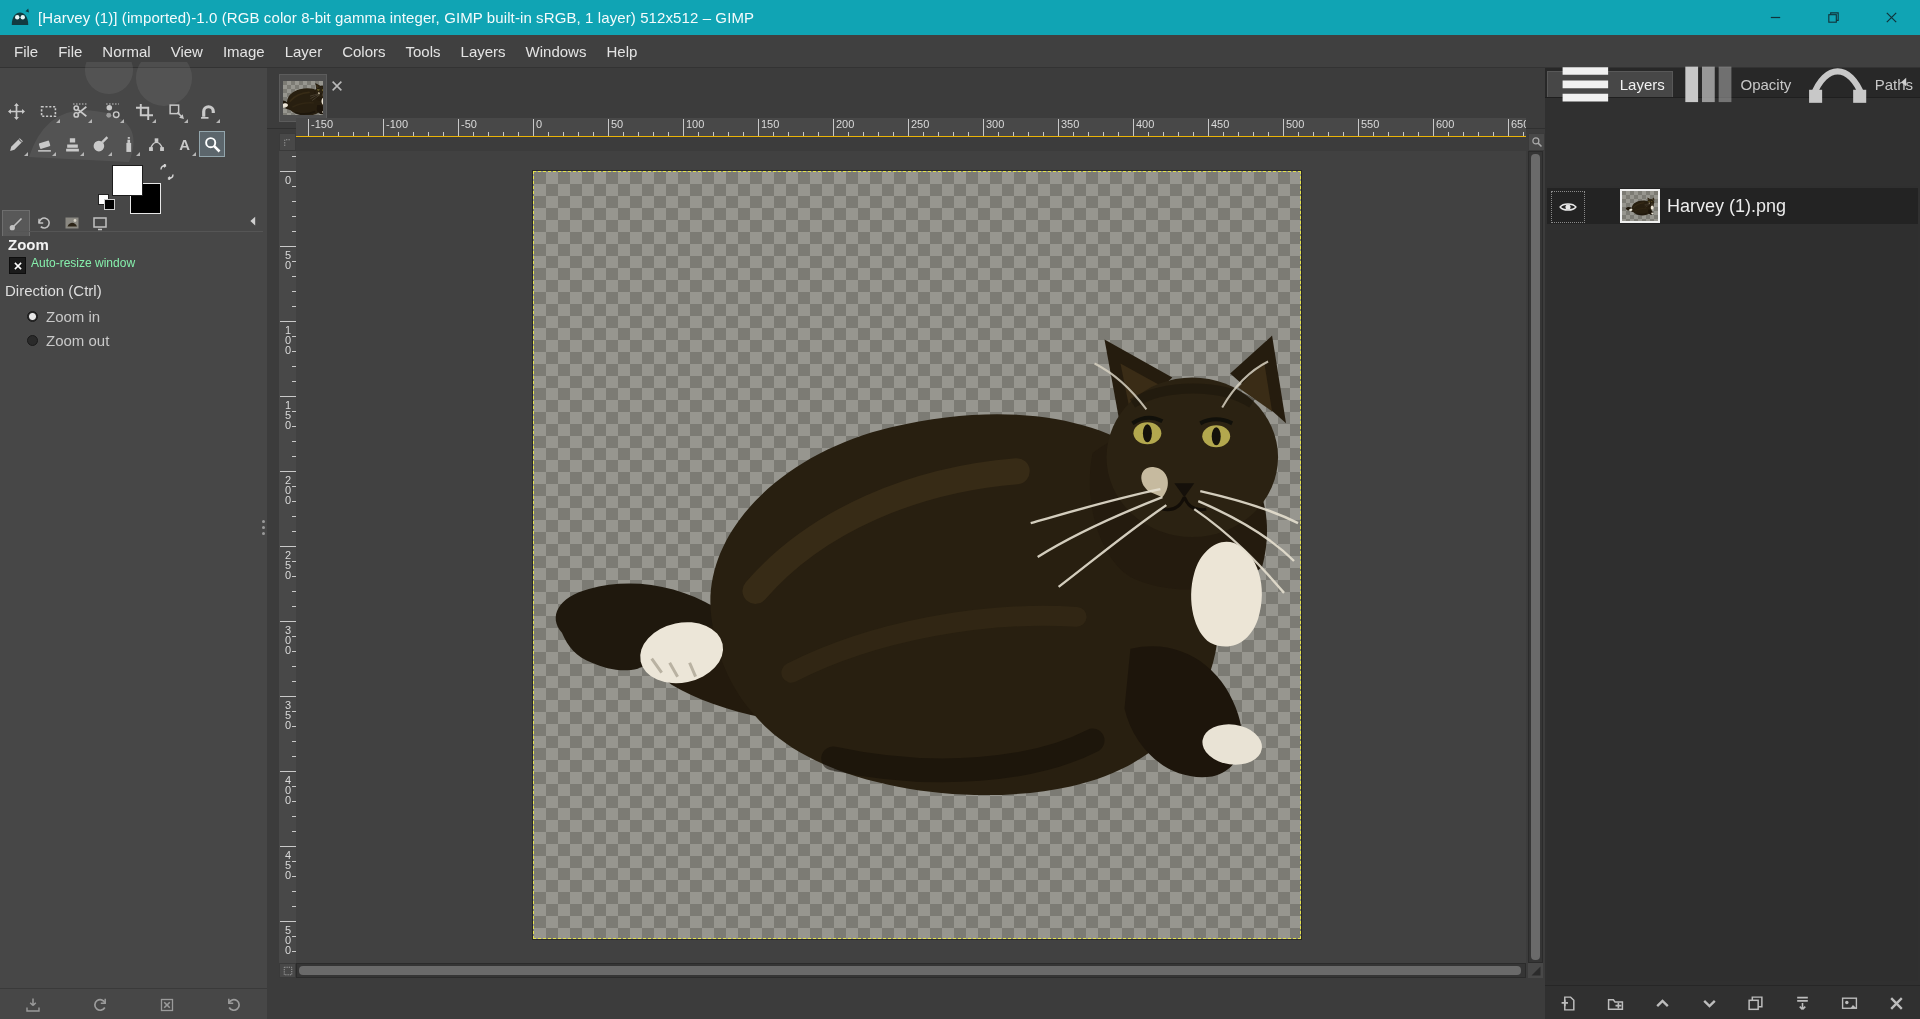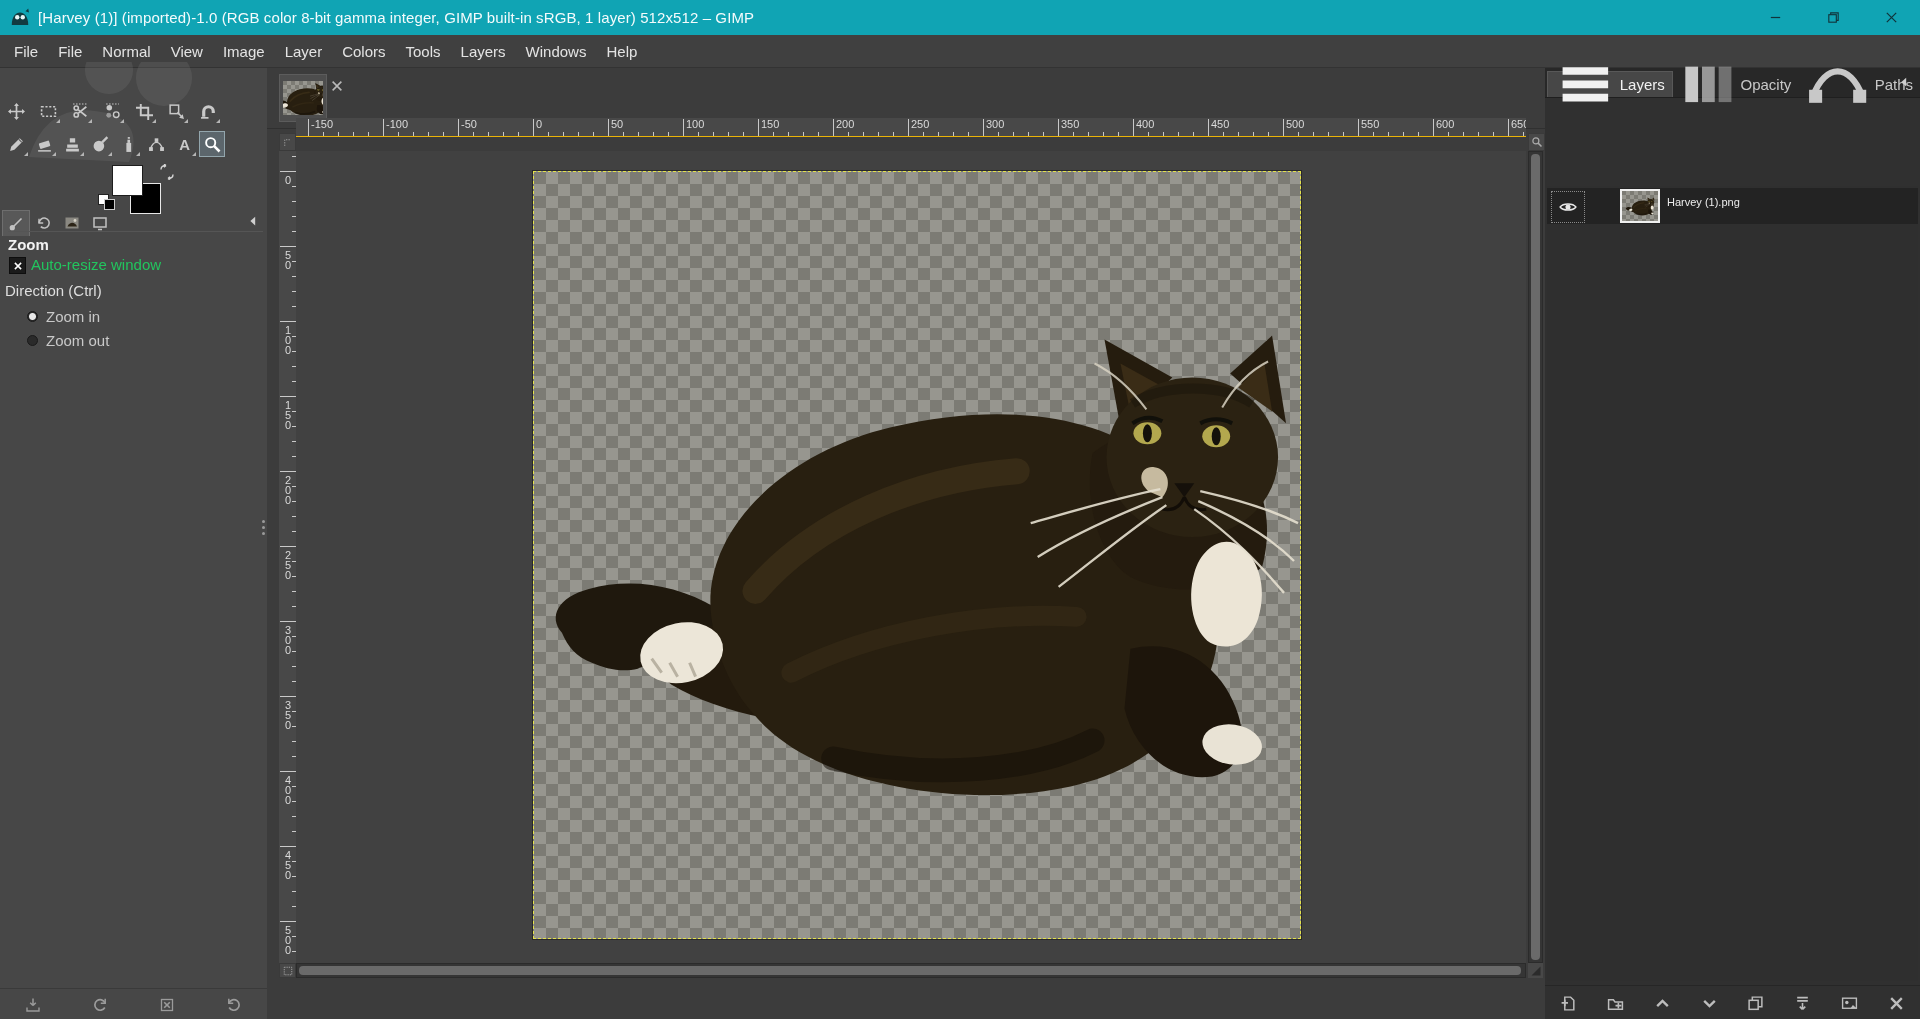--- a/index.html
+++ b/index.html
@@ -34,21 +34,21 @@
   #default-colors .dfg{position:absolute;left:0;top:0;width:9px;height:9px;background:#fff;border:1px solid #222;}
   #default-colors .dbg{position:absolute;left:6px;top:5px;width:9px;height:9px;background:#000;border:1px solid #ccc;}
   #dock-tabs{left:2px;top:142px;height:26px;display:flex;}
   .dock-tab{width:28px;height:26px;display:flex;align-items:center;justify-content:center;color:#c2c2c2;background:transparent;}
   .dock-tab.active{background:#585858;border:1px solid #6e6e6e;border-bottom:none;box-sizing:border-box;}
   .dock-tab svg{width:16px;height:16px;}
   #dock-collapse{left:246px;top:146px;width:14px;height:14px;color:#cfcfcf;}
   #tool-opts-title{left:8px;top:163px;font-size:15px;font-weight:bold;color:#f2f2f2;width:255px;border-top:1px solid #555;padding-top:4px;}
   #autoresize-box{left:9px;top:189px;width:15px;height:15px;background:#1b1b1b;border:1px solid #0e0e0e;color:#fff;display:flex;align-items:center;justify-content:center;}
   #autoresize-box svg{width:10px;height:10px;}
-  #autoresize-label{left:31px;top:188px;font-size:15px;color:#22c55e;}
+  #autoresize-label{left:31px;top:188px;font-size:12px;color:#86efac;}
   #direction-label{left:5px;top:214px;font-size:15px;color:#dedede;}
   .radio-row{position:absolute;left:27px;display:flex;align-items:center;gap:8px;}
   #radio-0{top:240px;} #radio-1{top:264px;}
   .radio-dot{width:11px;height:11px;border-radius:50%;border:1px solid #1a1a1a;background:#2a2a2a;box-sizing:border-box;}
   .radio-row.on .radio-dot{background:radial-gradient(circle at 50% 50%, #e8e8e8 0 3px, #2a2a2a 4px);}
   .radio-label{font-size:15px;color:#c9c9c9;}
   #left-footer{left:0;top:920px;width:267px;height:31px;border-top:1px solid #3a3a3a;display:flex;align-items:center;justify-content:space-around;color:#9b9b9b;}
   #left-footer .ftbtn svg{width:16px;height:16px;}
   .grip{width:4px;height:22px;display:flex;flex-direction:column;gap:3px;align-items:center;}
   .grip i{width:3px;height:3px;background:#9a9a9a;border-radius:50%;}
@@ -115,21 +115,21 @@
   #opacity-spin{position:absolute;right:3px;top:2px;width:11px;height:20px;color:#e8e8e8;}
   #lock-row{position:absolute;left:2px;top:93px;width:371px;height:22px;display:flex;align-items:center;color:#cccccc;font-size:15px;}
   #lock-label{margin-left:8px;}
   .lock-ic{width:15px;height:15px;margin-left:12px;color:#c6c6c6;}
   #layer-list{position:absolute;left:2px;top:118px;width:371px;height:795px;background:#2f2f2f;}
   #layer-row{position:absolute;left:0;top:2px;width:371px;height:36px;background:#232323;display:flex;align-items:center;}
   #eye-btn{position:absolute;left:4px;top:3px;width:32px;height:30px;border:1px dotted #8a8a8a;display:flex;align-items:center;justify-content:center;color:#e8e8e8;}
   #eye-btn svg{width:18px;height:18px;}
   #layer-thumb{position:absolute;left:73px;top:1px;width:40px;height:34px;background:repeating-conic-gradient(#97968f 0% 25%,#7c7b74 0% 50%);background-size:8px 8px;border:2px solid #f0f0f0;box-sizing:border-box;overflow:hidden;}
   #layer-thumb svg{width:100%;height:100%;}
-  #layer-name{position:absolute;left:120px;top:8px;font-size:11px;color:#ececec;}
+  #layer-name{position:absolute;left:120px;top:8px;font-size:18px;color:#ececec;}
   #rp-footer{position:absolute;left:0;top:917px;width:375px;height:34px;border-top:1px solid #262626;display:flex;align-items:center;justify-content:space-around;color:#bdbdbd;}
   #rp-footer .ftbtn svg{width:17px;height:17px;}
   .ftbtn{display:flex;align-items:center;justify-content:center;}
 </style>
 </head>
 <body>
 
 <svg width="0" height="0" style="position:absolute">
   <defs>
     <symbol id="cat-sym" viewBox="0 0 768 768">

